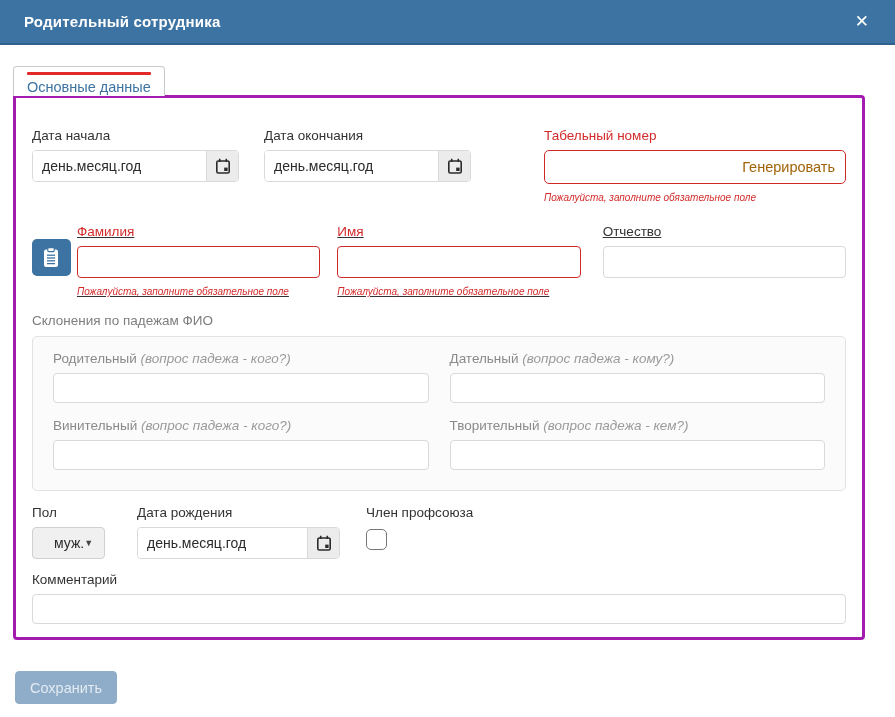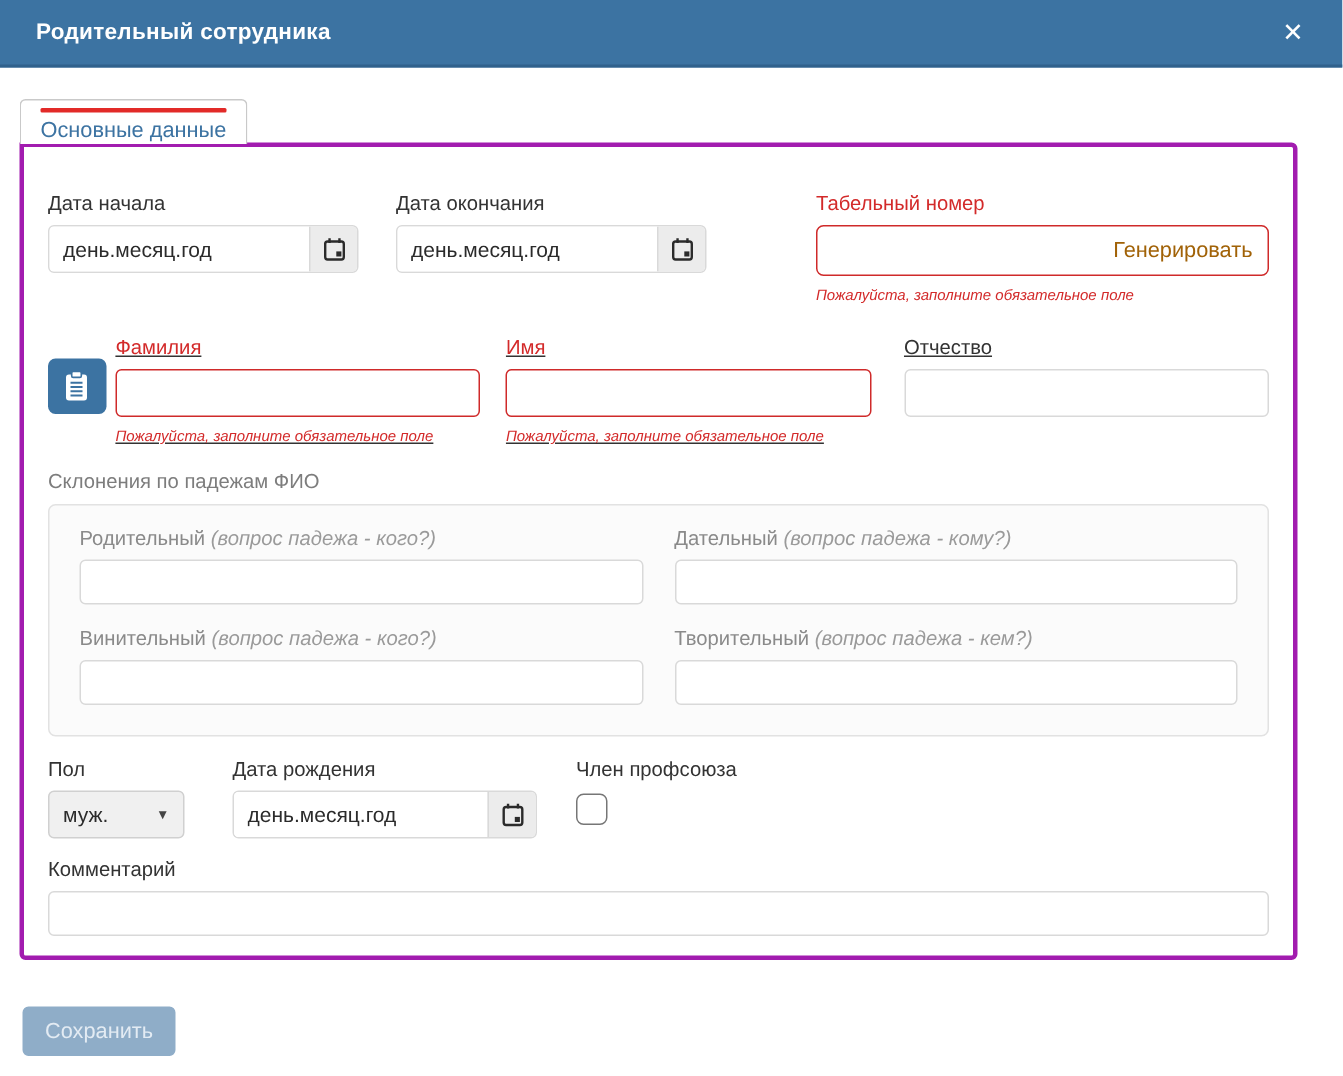--- a/index.html
+++ b/index.html
@@ -70,23 +70,23 @@
   .decl-title { margin:16px 0 8px 0; font-size:13.5px; color:#7d7d7d; }
   .decl-box { border:1px solid #e2e2e2; border-radius:5px; background:#fbfbfb;
     padding:14px 20px 20px 20px; display:grid; grid-template-columns:1fr 1fr;
     column-gap:21px; row-gap:15px; }
   .decl-box .dlabel { font-size:13.5px; color:#8a8a8a; margin-bottom:7px; display:block; }
   .decl-box .dlabel .hint { font-style:italic; color:#9a9a9a; }
   .decl-box input.txt { height:30px; background:#fff; }
 
   
   .row4 { margin-top:14px; }
-  .selectbox { width:91px; height:32px; background:#f0f0f0; border:1px solid #d0d0d0;
+  .selectbox { width:73px; height:32px; background:#f0f0f0; border:1px solid #d0d0d0;
     border-radius:4px; display:flex; align-items:center; justify-content:space-between;
-    padding:0 9px; cursor:pointer; font-size:14px; color:#2b2b2b; }
+    padding:0 21px; cursor:pointer; font-size:14px; color:#2b2b2b; }
   .selectbox .arrow { font-size:9px; color:#444; }
   .fg.birth { margin-left:32px; }
   .fg.birth .datebox { width:203px; }
   .fg.union { margin-left:26px; }
   .checkbox { display:inline-block; width:21px; height:21px; border:1.5px solid #767676;
     border-radius:5px; background:#fff; cursor:pointer; margin-top:2px; }
 
   
   .row5 { margin-top:13px; }
   .row5 .fg { width:100%; }

